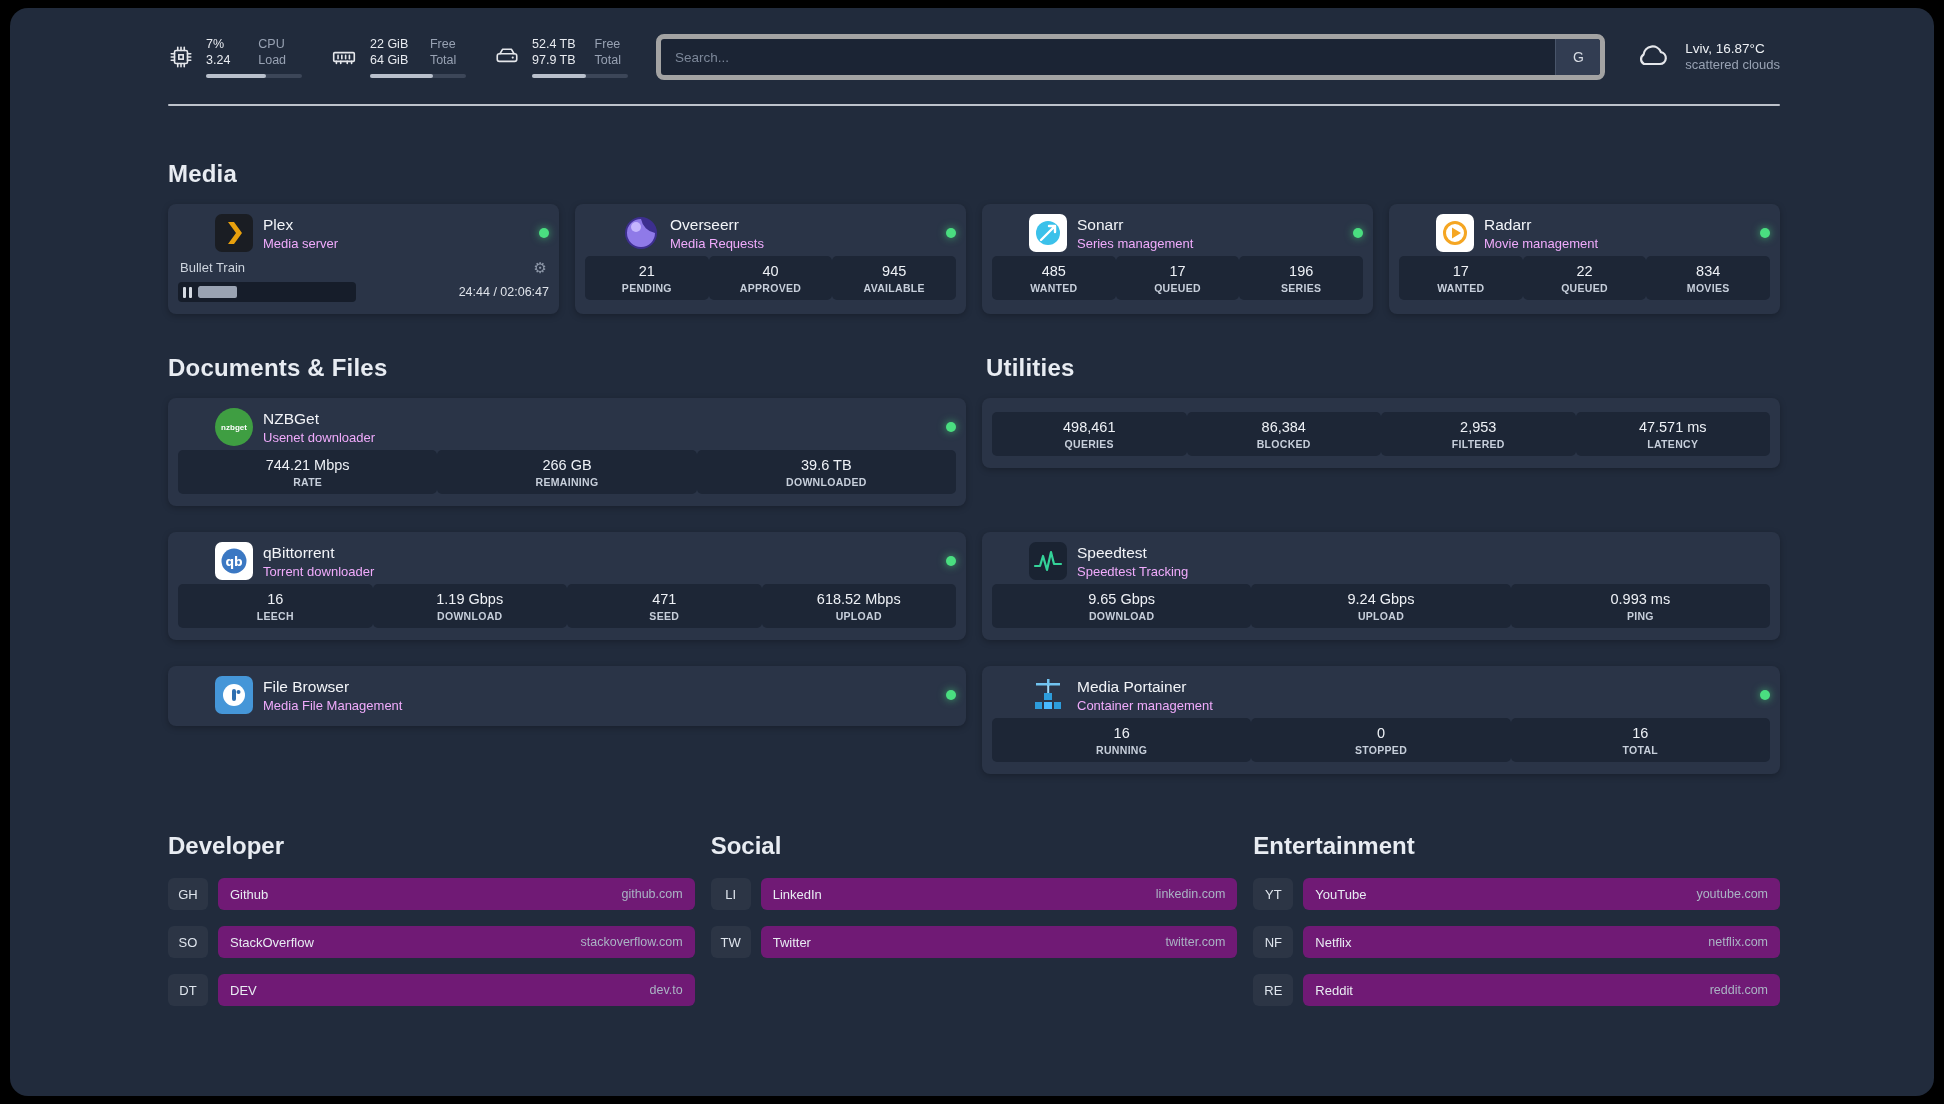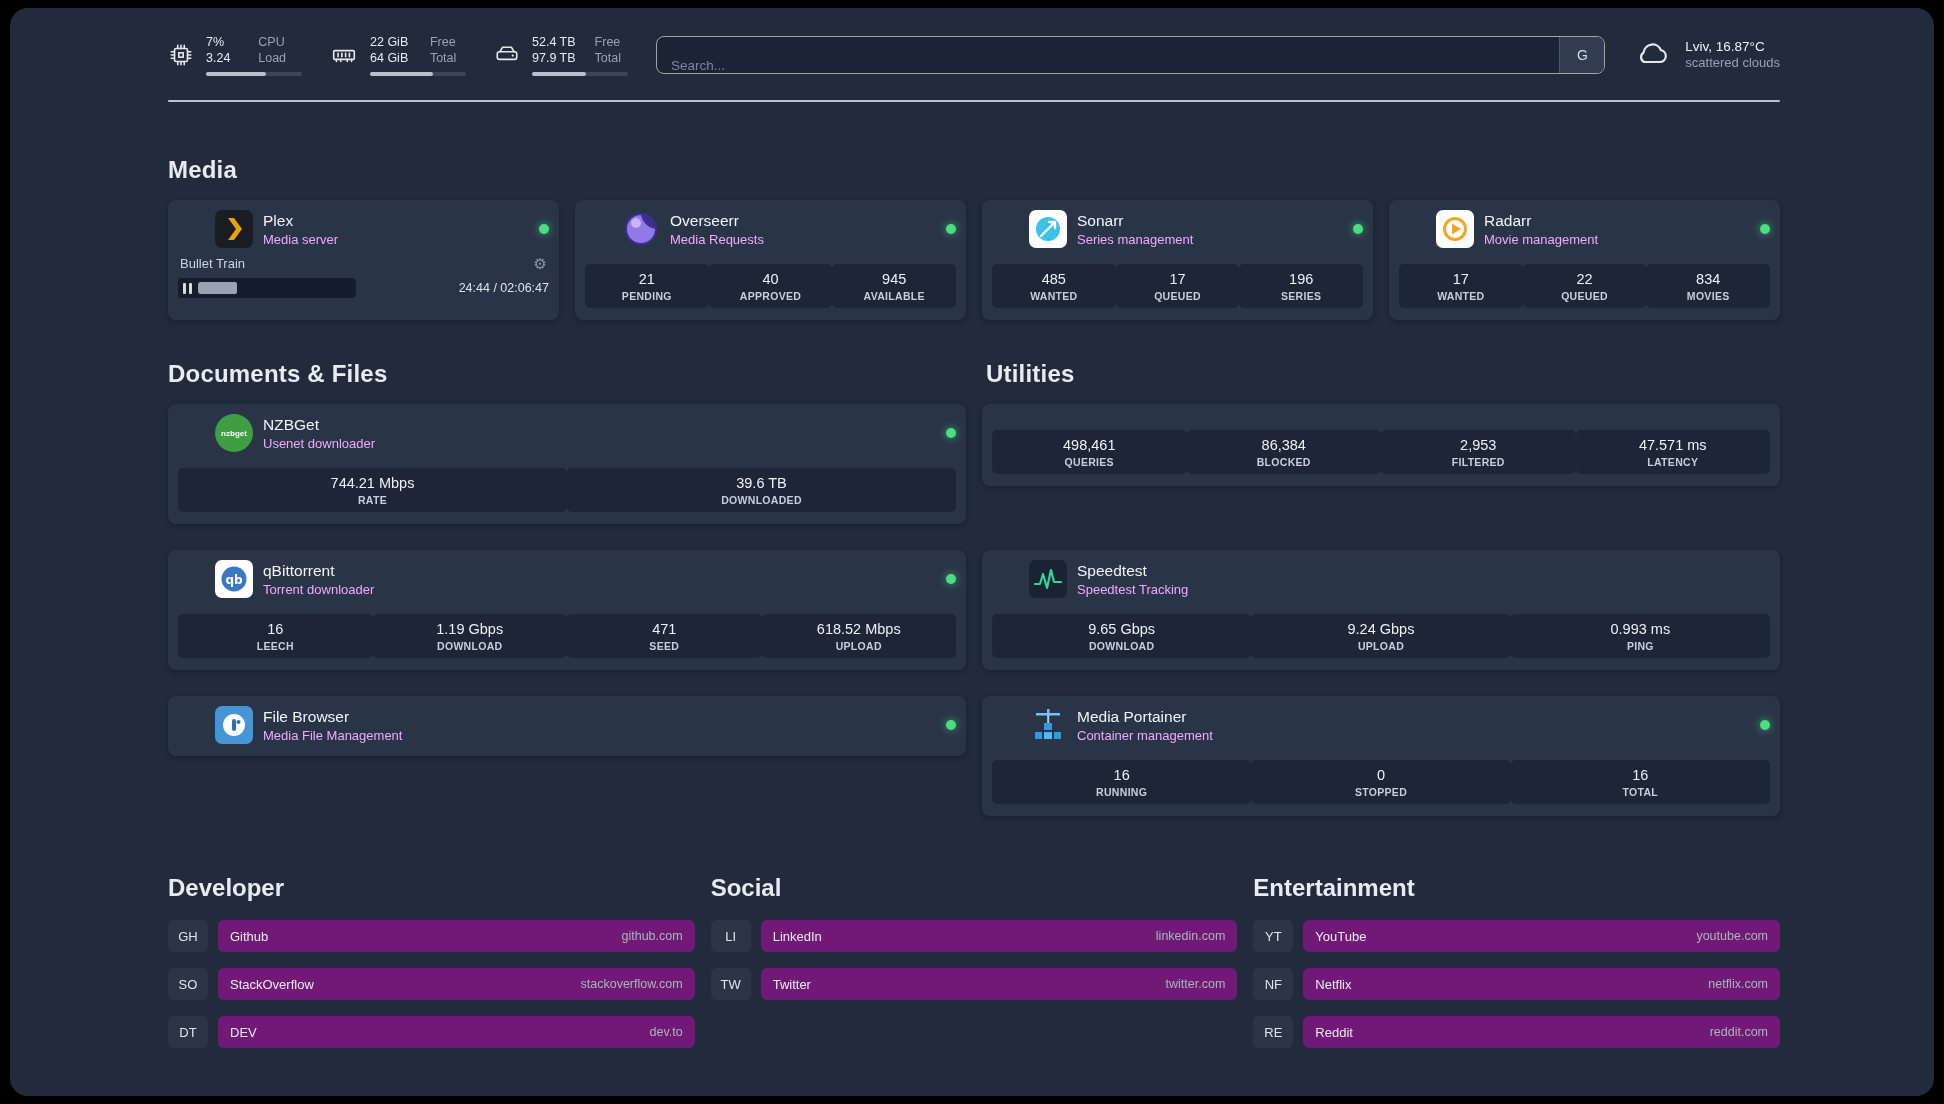--- a/index.html
+++ b/index.html
@@ -21,22 +21,22 @@
     column-gap:12px;row-gap:6px;align-items:center;flex:none;
   }
   .resource .ricon{grid-row:1/3;display:flex;align-items:center;}
   .res-col{display:flex;flex-direction:column;font-size:12.5px;line-height:1.28;}
   .res-col.values{color:#e8ebf0;}
   .res-col.labels{color:#98a2b3;}
   .res-bar{grid-column:2/4;height:4px;background:#3c4658;border-radius:2px;position:relative;min-width:96px;}
   .res-fill{position:absolute;left:0;top:0;bottom:0;background:#b9c0cc;border-radius:2px;}
 
   .search{
-    flex:1;display:flex;align-items:flex-end;height:36px;background:#1b2434;
-    border:1px solid #a3a3a3;border-radius:8px;overflow:hidden;
+    flex:1;display:flex;align-items:center;height:36px;background:#1b2434;
+    border:5px solid #a3a3a3;border-radius:8px;overflow:hidden;
   }
   .search input{
     flex:1;background:transparent;border:none;outline:none;color:#e5e7eb;
     font-size:13.5px;padding:0 14px;font-family:inherit;
   }
   .search input::placeholder{color:#7c8799;}
   .search-btn{
     width:44px;align-self:stretch;background:#323d52;display:flex;align-items:center;
     justify-content:center;color:#d6dbe3;font-size:14px;border-left:1px solid #49556a;cursor:pointer;
   }
@@ -57,21 +57,21 @@
     box-shadow:0 2px 6px rgba(0,0,0,.25);cursor:pointer;
   }
   .card-header{display:flex;align-items:center;gap:10px;padding-left:37px;}
   .card-titles{display:flex;flex-direction:column;}
   .card-name{font-size:15.5px;color:#f2f4f8;font-weight:500;}
   .card-desc{font-size:13px;color:#f0abfc;margin-top:2px;}
   .status-dot{
     width:10px;height:10px;border-radius:50%;background:#4ade80;
     margin-left:auto;align-self:center;box-shadow:0 0 8px rgba(74,222,128,.7);flex:none;
   }
-  .stats{display:flex;gap:0;margin-top:16px;align-items:center;}
+  .stats{display:flex;gap:0;margin-top:4px;align-items:center;}
   .stat{
     flex:1;background:#1d2636;border-radius:5px;padding:7px 4px 6px;
     display:flex;flex-direction:column;align-items:center;justify-content:center;
   }
   .stat-value{font-size:14.5px;color:#eef1f6;}
   .stat-label{font-size:10.5px;font-weight:700;color:#c7cfdb;margin-top:3px;letter-spacing:.3px;}
 
   
   .sicon{width:38px;height:38px;border-radius:7px;display:flex;align-items:center;justify-content:center;flex:none;overflow:hidden;}
   .sicon.plex{background:#1a1d23;}
@@ -346,20 +346,24 @@
             <span class="card-desc">Usenet downloader</span>
           </span>
           <span class="status-dot"></span>
         </div>
         <div class="stats">
           <div class="stat">
             <span class="stat-value">744.21 Mbps</span>
               <span class="stat-label">RATE</span>
           </div>
           <div class="stat">
+            <span class="stat-value">266 GB</span>
+              <span class="stat-label">REMAINING</span>
+          </div>
+          <div class="stat">
             <span class="stat-value">39.6 TB</span>
               <span class="stat-label">DOWNLOADED</span>
           </div>
         </div>
       </div>
 
       <div class="card">
         <div class="stats">
           <div class="stat">
             <span class="stat-value">498,461</span>

